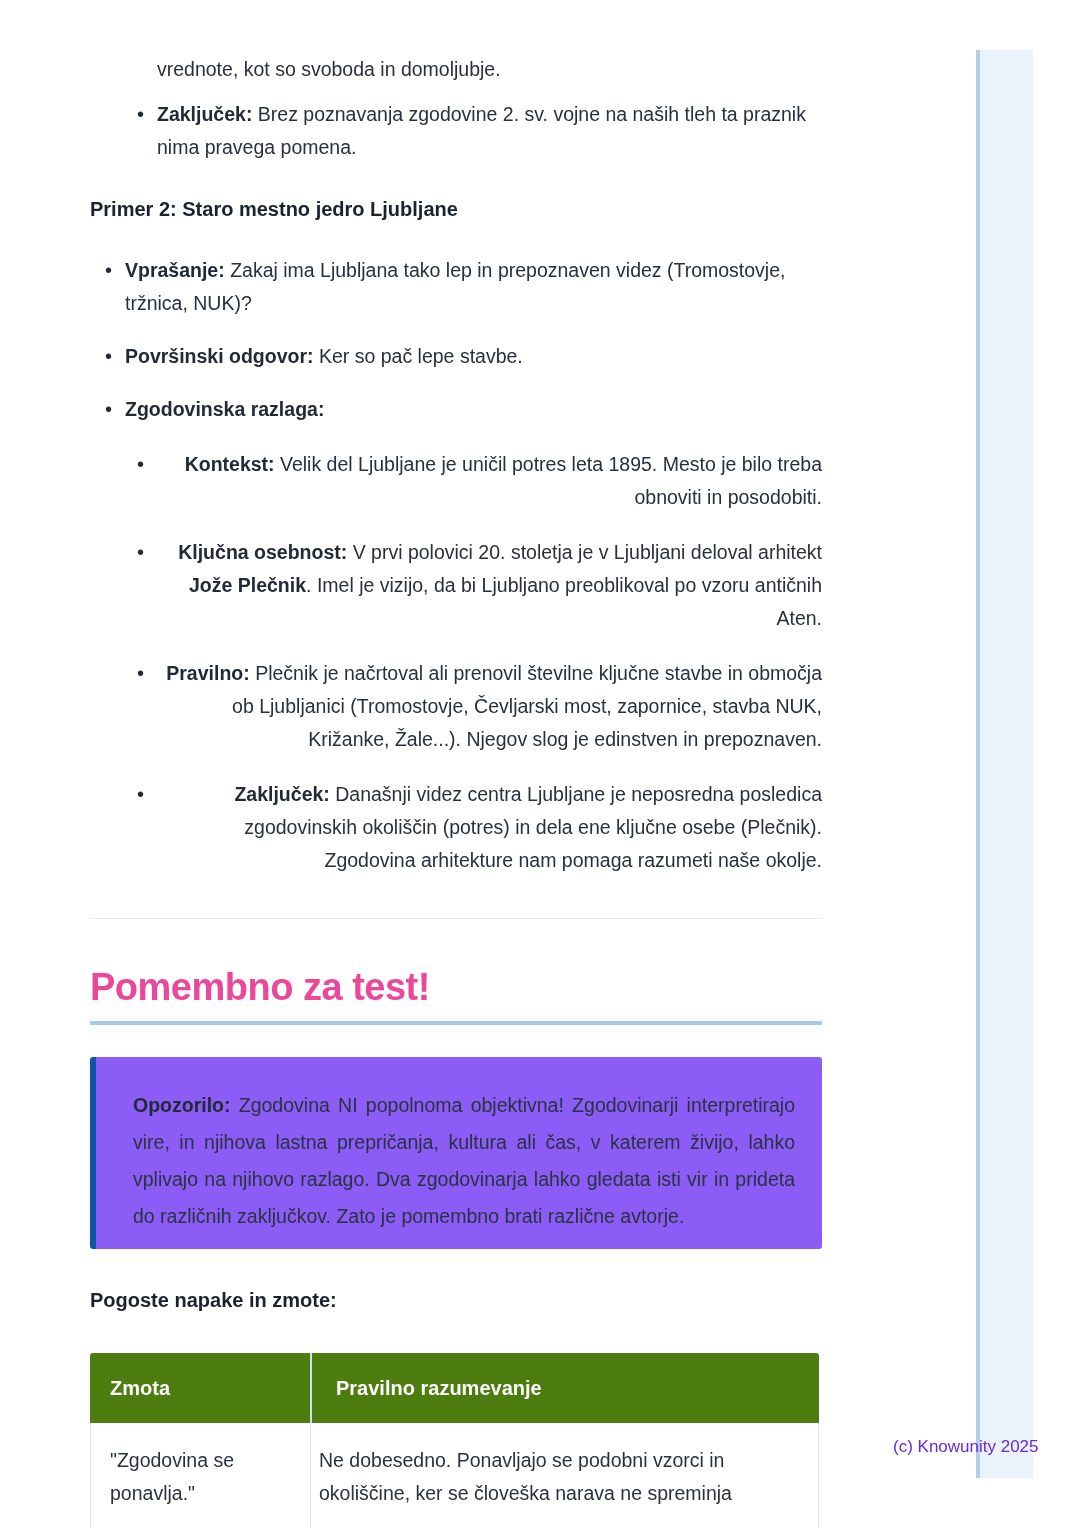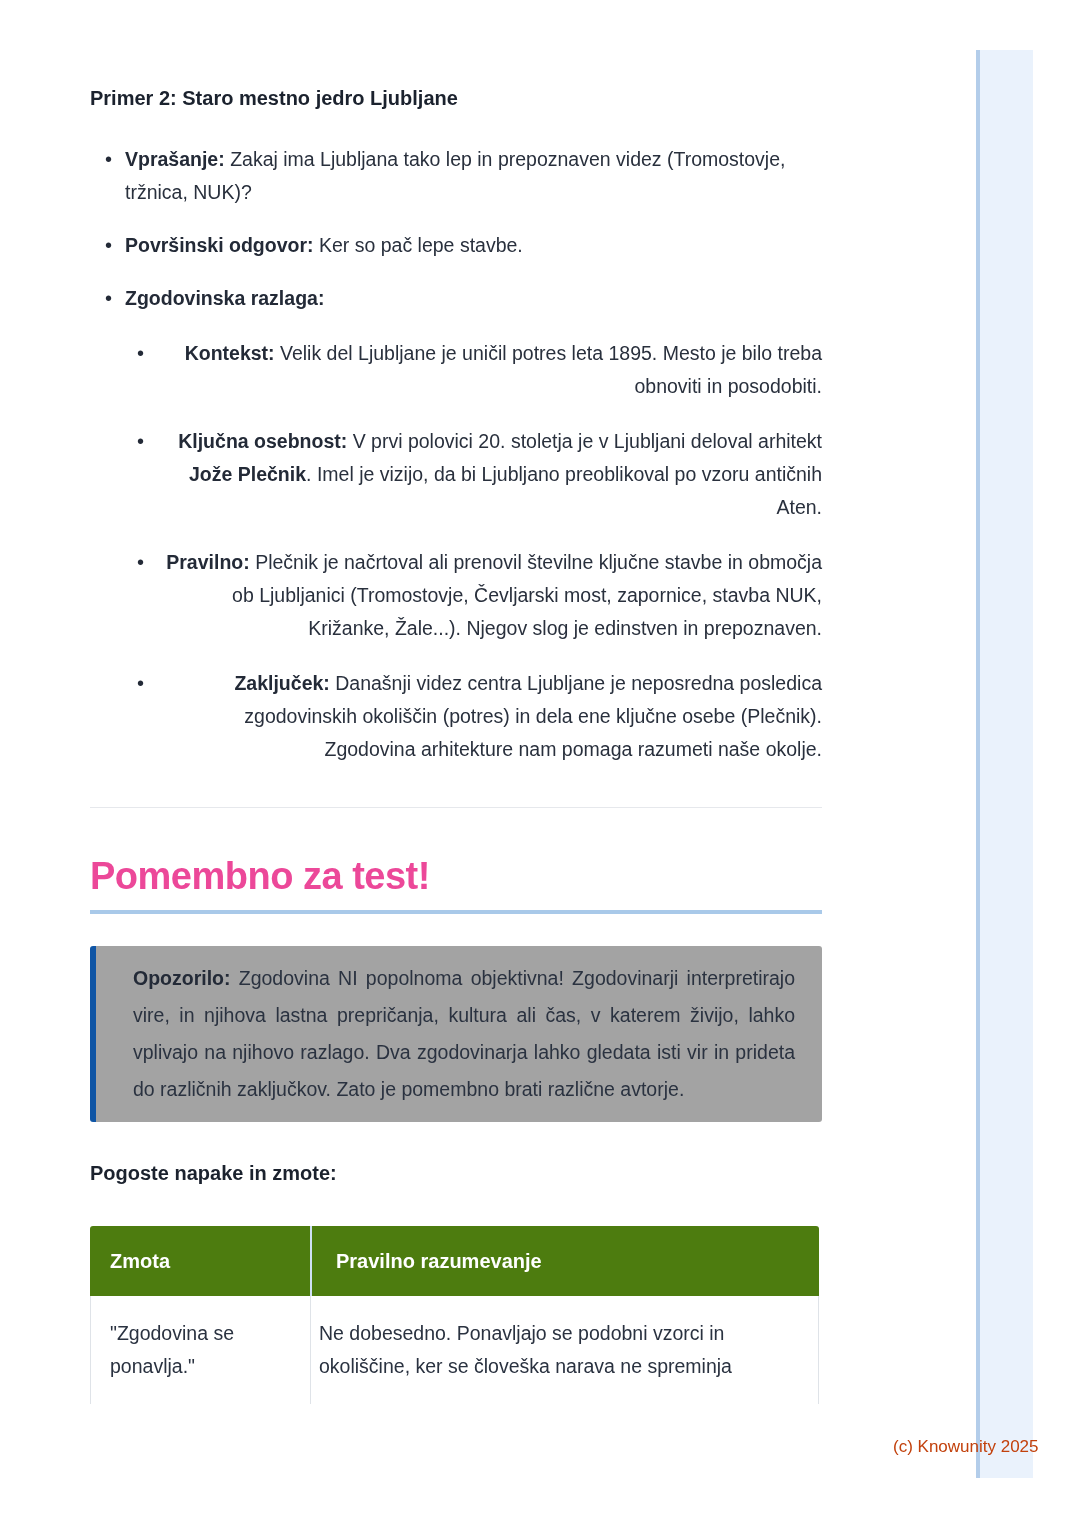--- a/index.html
+++ b/index.html
@@ -16,21 +16,21 @@
     left: 976px; top: 50px;
     width: 57px; height: 1428px;
     background: #eaf2fc;
     border-left: 4px solid #b3cdea;
     z-index: 1;
   }
   .watermark {
     position: absolute;
     left: 893px; top: 1437px;
     font-size: 17px;
-    color: #c2410c;
+    color: #6d28d9;
     z-index: 2;
     white-space: nowrap;
   }
   .content {
     position: absolute;
     left: 90px; top: 0;
     width: 732px;
     padding-top: 53px;
     z-index: 0;
     font-size: 19.5px;
@@ -84,24 +84,24 @@
     font-size: 38px;
     line-height: 44px;
     font-weight: bold;
     color: #ec4899;
     letter-spacing: -0.5px;
     padding-bottom: 12px;
     border-bottom: 4px solid #a9c9e9;
     margin-bottom: 32px;
   }
   .callout {
-    background: #a3a3a3;
+    background: #8b5cf6;
     border-left: 6px solid #0f55a5;
     border-radius: 3px;
-    padding: 14px 27px 14px 37px;
+    padding: 30px 27px 14px 37px;
     margin-bottom: 38px;
   }
   .callout p {
     font-size: 19.5px;
     line-height: 37px;
     text-align: justify;
     color: #2a3240;
   }
   h4.mistakes-heading {
     font-size: 20px; font-weight: bold; color: #1b222e;
@@ -138,20 +138,29 @@
   table.mistakes-table td:last-child { border-left: 1px solid #dfe3e8; border-right: 1px solid #dfe3e8; padding-left: 8px; }
 </style>
 </head>
 <body>
 
 <div class="page-edge-bar"></div>
 <div class="watermark">(c) Knowunity 2025</div>
 
 <main class="content">
 
+  <ul class="blist level2 intro">
+    <li class="no-marker">
+      <span>vrednote, kot so svoboda in domoljubje.</span>
+    </li>
+    <li>
+      <strong>Zaključek:</strong>
+      <span>Brez poznavanja zgodovine 2. sv. vojne na naših tleh ta praznik nima pravega pomena.</span>
+    </li>
+  </ul>
 
   <h3 class="sub-heading">Primer 2: Staro mestno jedro Ljubljane</h3>
 
   <ul class="blist level1">
     <li>
       <strong>Vprašanje:</strong>
       <span>Zakaj ima Ljubljana tako lep in prepoznaven videz (Tromostovje, tržnica, NUK)?</span>
     </li>
     <li>
       <strong>Površinski odgovor:</strong>

